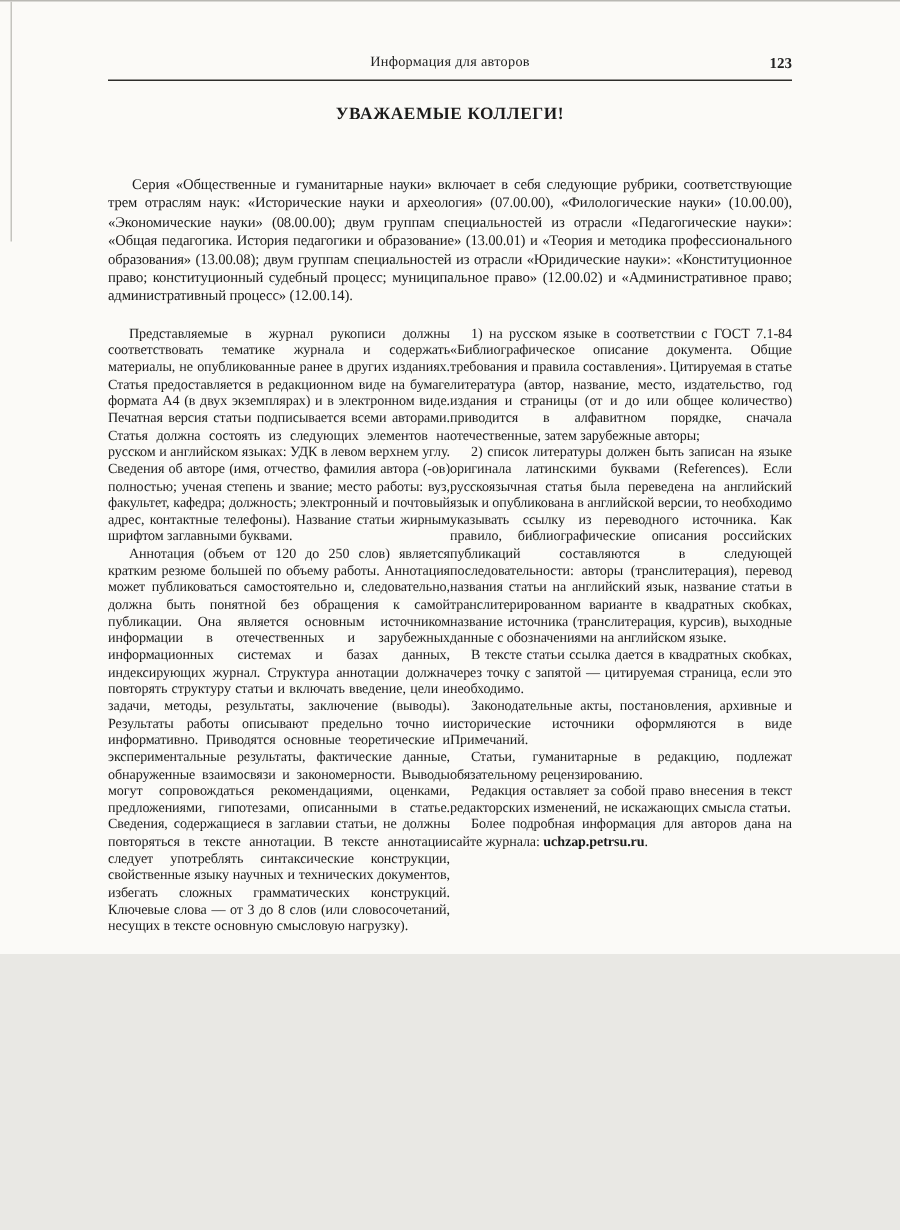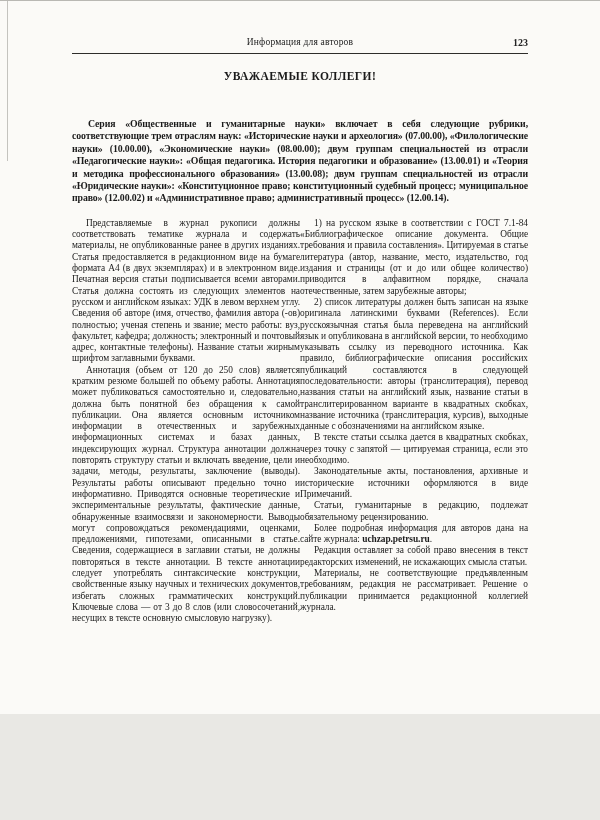--- a/index.html
+++ b/index.html
@@ -4,21 +4,21 @@
 <style>
   * { margin: 0; padding: 0; box-sizing: border-box; }
   html, body { width: 600px; height: 820px; }
   body {
     background: #e9e8e4;
     font-family: "Liberation Serif", "DejaVu Serif", serif;
   }
   .page {
     position: relative;
     width: 600px;
-    height: 714px;
+    height: 636px;
     background: #fbfaf7;
     color: #1b1b1b;
     padding: 36px 72px 26px 72px;
     overflow: hidden;
     border-top: 1px solid #b9b8b3;
   }
   .page::before {
     content: "";
     position: absolute;
     left: 7px; top: 0;
@@ -48,21 +48,21 @@
     margin-top: 16px;
     text-align: center;
     font-size: 11.5px;
     font-weight: bold;
     letter-spacing: 0.4px;
   }
   .intro {
     margin-top: 36px;
     font-size: 9.8px;
     line-height: 12.4px;
-    font-weight: bold;
+    font-weight: normal;
     text-align: justify;
     text-indent: 16px;
     letter-spacing: -0.1px;
   }
   .columns {
     margin-top: 13px;
     display: flex;
     gap: 0;
   }
   .col {
@@ -94,19 +94,18 @@
     <div class="col">
       <p>Представляемые в журнал рукописи должны соответствовать тематике журнала и содержать материалы, не опубликованные ранее в других изданиях. Статья предоставляется в редакционном виде на бумаге формата А4 (в двух экземплярах) и в электронном виде. Печатная версия статьи подписывается всеми авторами. Статья должна состоять из следующих элементов на русском и английском языках: УДК в левом верхнем углу. Сведения об авторе (имя, отчество, фамилия автора (-ов) полностью; ученая степень и звание; место работы: вуз, факультет, кафедра; должность; электронный и почтовый адрес, контактные телефоны). Название статьи жирным шрифтом заглавными буквами.</p>
       <p>Аннотация (объем от 120 до 250 слов) является кратким резюме большей по объему работы. Аннотация может публиковаться самостоятельно и, следовательно, должна быть понятной без обращения к самой публикации. Она является основным источником информации в отечественных и зарубежных информационных системах и базах данных, индексирующих журнал. Структура аннотации должна повторять структуру статьи и включать введение, цели и задачи, методы, результаты, заключение (выводы). Результаты работы описывают предельно точно и информативно. Приводятся основные теоретические и экспериментальные результаты, фактические данные, обнаруженные взаимосвязи и закономерности. Выводы могут сопровождаться рекомендациями, оценками, предложениями, гипотезами, описанными в статье. Сведения, содержащиеся в заглавии статьи, не должны повторяться в тексте аннотации. В тексте аннотации следует употреблять синтаксические конструкции, свойственные языку научных и технических документов, избегать сложных грамматических конструкций. Ключевые слова — от 3 до 8 слов (или словосочетаний, несущих в тексте основную смысловую нагрузку).</p>
     </div>
     <div class="col">
       <p>1) на русском языке в соответствии с ГОСТ 7.1-84 «Библиографическое описание документа. Общие требования и правила составления». Цитируемая в статье литература (автор, название, место, издательство, год издания и страницы (от и до или общее количество) приводится в алфавитном порядке, сначала отечественные, затем зарубежные авторы;</p>
       <p>2) список литературы должен быть записан на языке оригинала латинскими буквами (References). Если русскоязычная статья была переведена на английский язык и опубликована в английской версии, то необходимо указывать ссылку из переводного источника. Как правило, библиографические описания российских публикаций составляются в следующей последовательности: авторы (транслитерация), перевод названия статьи на английский язык, название статьи в транслитерированном варианте в квадратных скобках, название источника (транслитерация, курсив), выходные данные с обозначениями на английском языке.</p>
       <p>В тексте статьи ссылка дается в квадратных скобках, через точку с запятой — цитируемая страница, если это необходимо.</p>
       <p>Законодательные акты, постановления, архивные и исторические источники оформляются в виде Примечаний.</p>
       <p>Статьи, гуманитарные в редакцию, подлежат обязательному рецензированию.</p>
+      <p>Редакция оставляет за собой право внесения в текст редакторских изменений, не искажающих смысла статьи.</p>
       <p><span>Более подробная информация для авторов дана на сайте журнала: </span><span class="bold">uchzap.petrsu.ru</span><span>.</span></p>
-      <p>Редакция оставляет за собой право внесения в текст редакторских изменений, не искажающих смысла статьи.</p>
-      <p>Материалы, не соответствующие предъявленным требованиям, редакция не рассматривает. Решение о публикации принимается редакционной коллегией журнала.</p>
     </div>
   </div>
 
 </div>
 
 </body></html>

